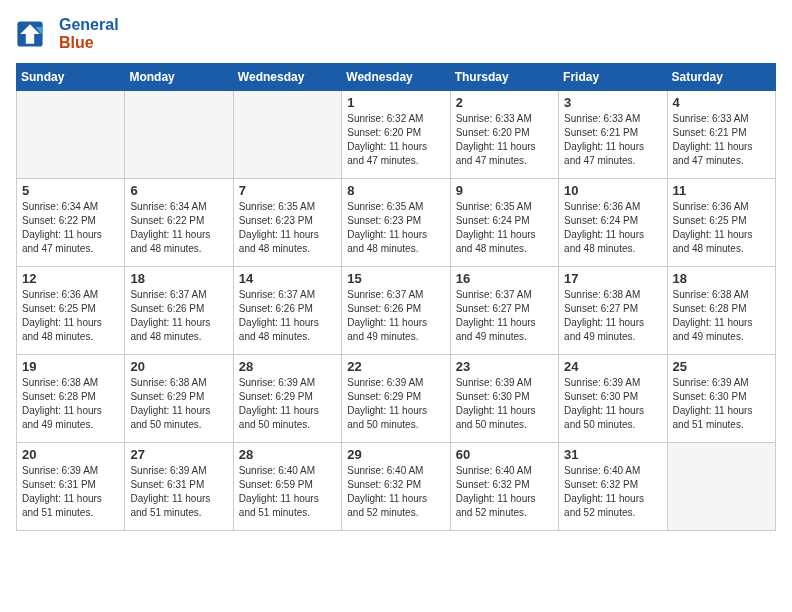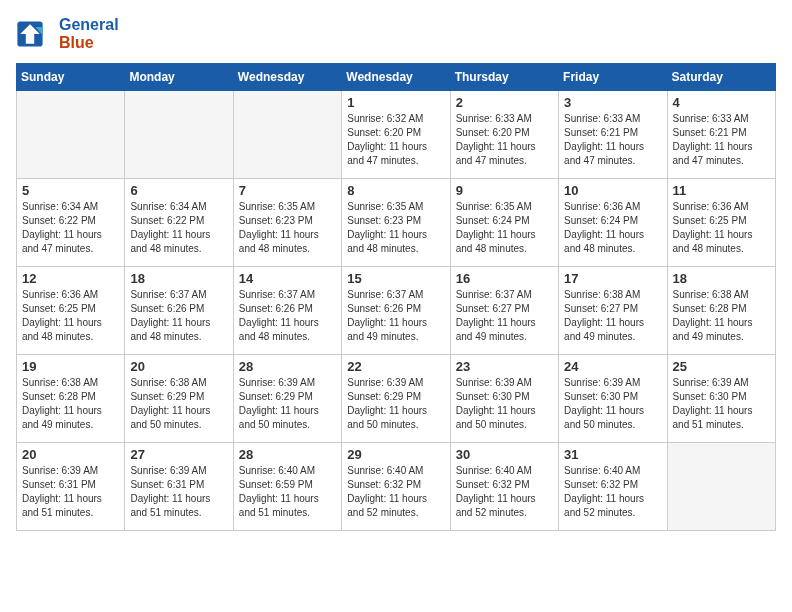--- a/index.html
+++ b/index.html
@@ -326,21 +326,21 @@
 and 51 minutes.</div>
         </td>
         <td>
           <span class="day-number">29</span>
           <div class="day-info">Sunrise: 6:40 AM
 Sunset: 6:32 PM
 Daylight: 11 hours
 and 52 minutes.</div>
         </td>
         <td>
-          <span class="day-number">30</span>
+          <span class="day-number">60</span>
           <div class="day-info">Sunrise: 6:40 AM
 Sunset: 6:32 PM
 Daylight: 11 hours
 and 52 minutes.</div>
         </td>
         <td>
           <span class="day-number">31</span>
           <div class="day-info">Sunrise: 6:40 AM
 Sunset: 6:32 PM
 Daylight: 11 hours

